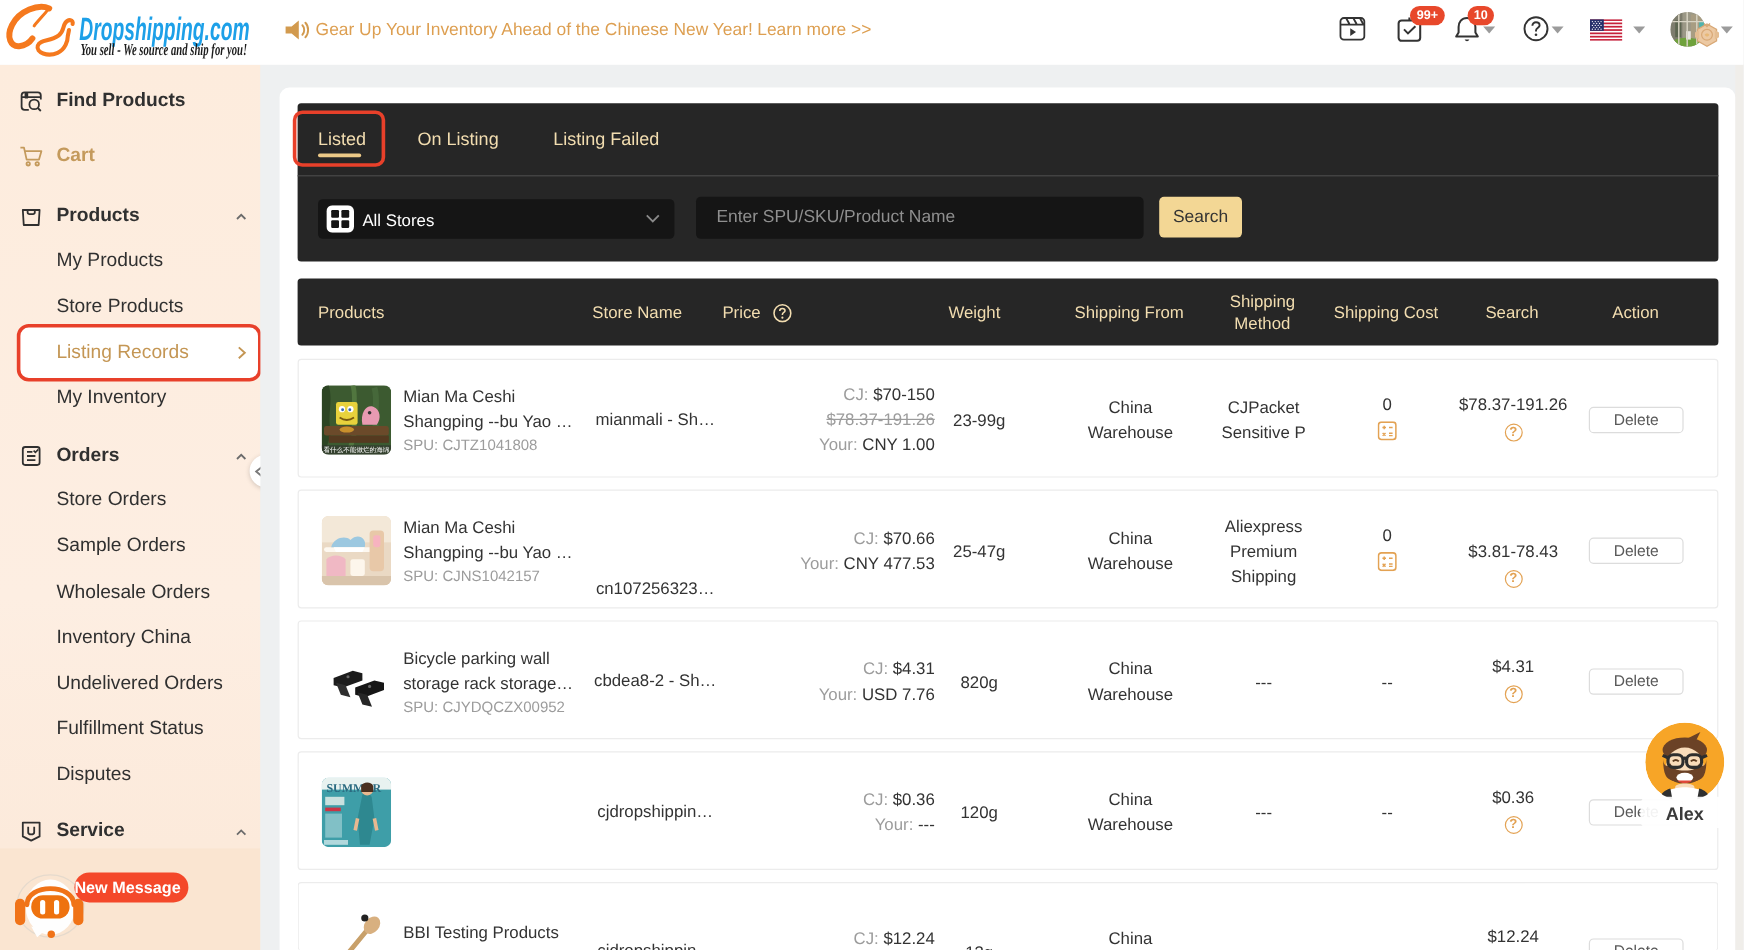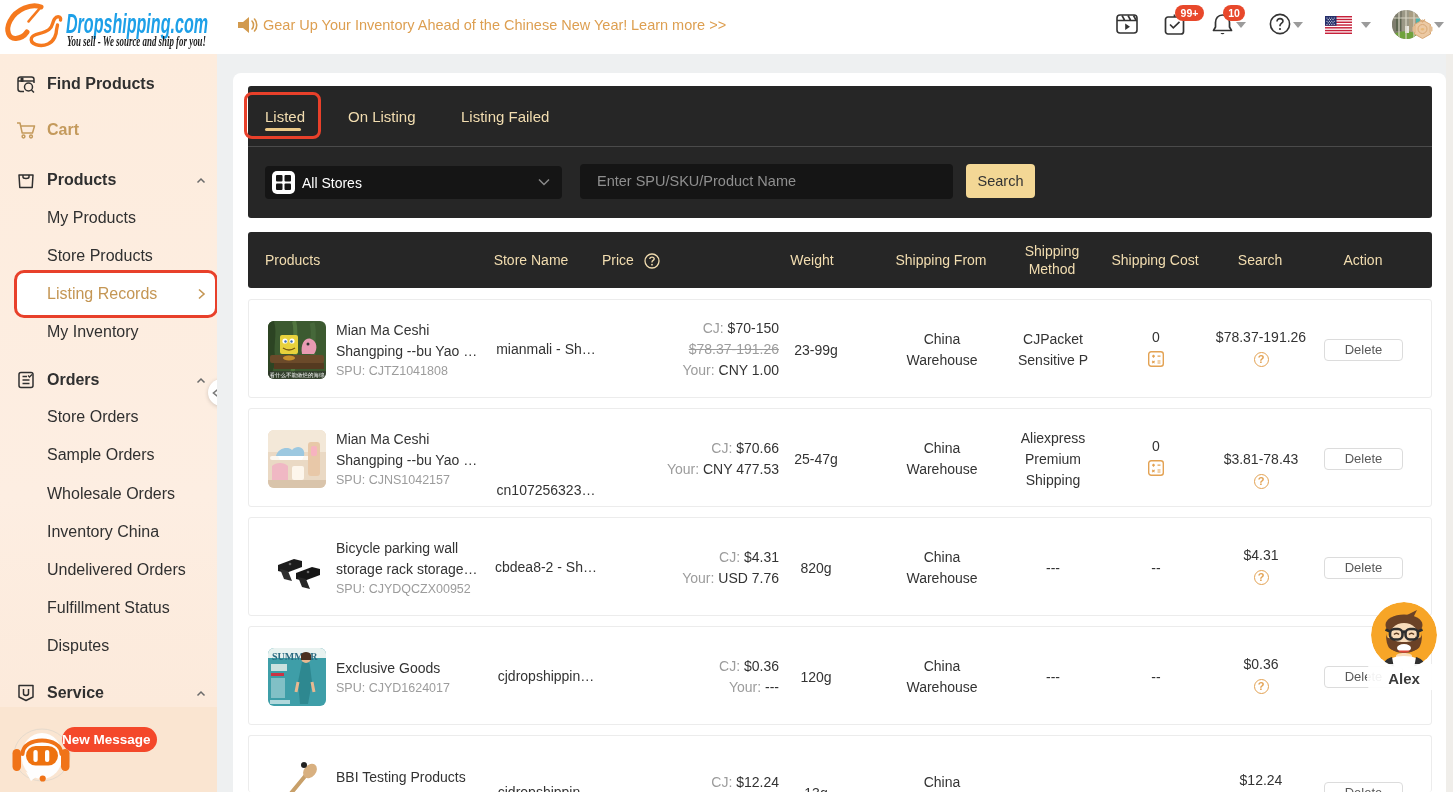--- a/index.html
+++ b/index.html
@@ -370,21 +370,20 @@
     <text x="4" y="12" font-size="10" font-weight="bold" fill="#2a6a80" font-family="Liberation Serif">SUMMER</text>
     <rect x="3" y="16" width="16" height="7" fill="#d8e8e4" opacity="0.9"></rect>
     <rect x="3" y="25" width="13" height="3" fill="#cc3344"></rect>
     <rect x="3" y="30" width="14" height="20" fill="#fff" opacity="0.35"></rect>
     <path d="M34 14 C38 12 42 14 42 18 L44 34 L40 56 L32 56 L30 34 Z" fill="#2e8890"></path>
     <circle cx="38" cy="10" r="5" fill="#e8b890"></circle>
     <path d="M33 7 C34 3 42 3 43 7 L43 12 L33 12 Z" fill="#4a3020"></path>
     <path d="M30 34 L28 44 M44 34 L46 44" stroke="#e8b890" stroke-width="3"></path>
     <rect x="2" y="52" width="20" height="4" fill="#fff" opacity="0.6"></rect>
   </svg></div>
-  <div class="title" style="top:31px">Exclusive Goods<div class="spu">SPU: CJYD1624017</div></div>
   <div class="tcell" style="left:242px;top:39px;width:110px;">cjdropshippin…</div>
   <div class="price" style="top:29px"><span class="gray">CJ:</span> $0.36<br><span class="gray">Your:</span> ---</div>
   <div class="tcell" style="left:517px;top:40px;width:100px;">120g</div>
   <div class="tcell" style="left:633px;top:29px;width:120px;">China<br>Warehouse</div>
   <div class="tcell" style="left:744px;top:40px;width:120px;">---</div>
   <div class="tcell" style="left:877px;top:40px;width:60px;">--</div>
   <div class="tcell" style="left:942px;top:27px;width:140px;">$0.36<br><span class="qicon" style="margin-top:4px">?</span></div>
   <div class="delbtn">Delete</div>
 </div>
 

